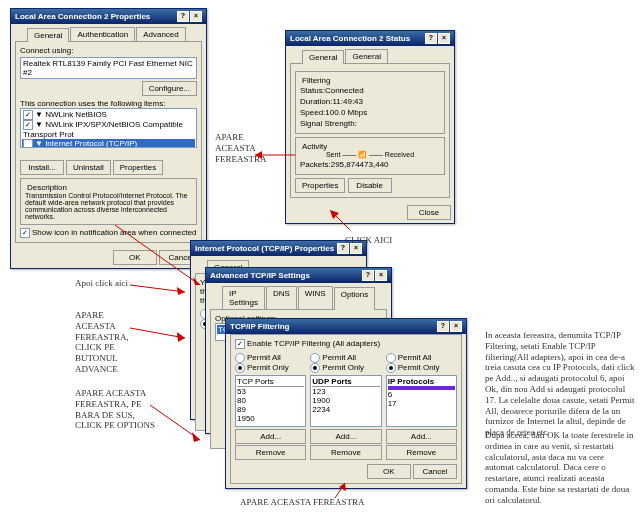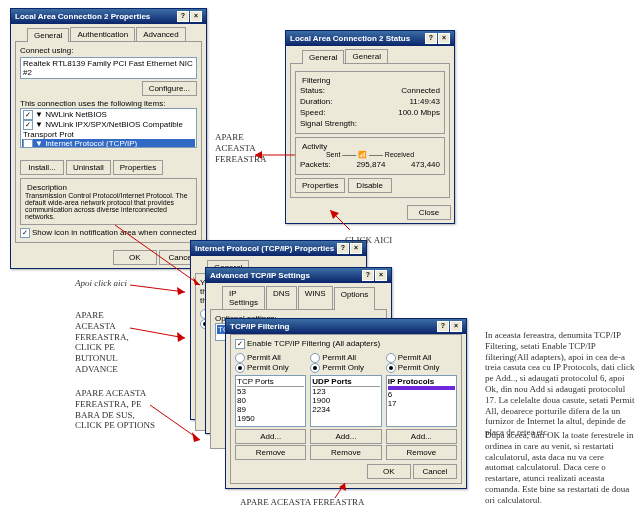--- a/index.html
+++ b/index.html
@@ -15,21 +15,21 @@
 .groupbox .legend{font-size:8px;margin-top:-8px;background:#ece9d8;display:inline-block;padding:0 2px}
 .btn{border:1px solid #999;background:#ece9d8;padding:2px 6px;font-size:8px;display:inline-block;text-align:center;min-width:30px}
 .input{background:#fff;border:1px solid #7f9db9;padding:1px 2px;font-size:8px}
 .listbox{background:#fff;border:1px solid #7f9db9;font-size:8px;padding:1px}
 .listbox .item{padding:0 1px}
 .listbox .sel{background:#316ac5;color:#fff}
 .checkbox{display:inline-block;width:8px;height:8px;border:1px solid #7f9db9;background:#fff;margin-right:2px;vertical-align:middle;font-size:7px;text-align:center;line-height:7px}
 .radio{display:inline-block;width:8px;height:8px;border:1px solid #7f9db9;border-radius:50%;background:#fff;margin-right:2px;vertical-align:middle;position:relative}
 .radio.on::after{content:"";position:absolute;width:4px;height:4px;background:#000;border-radius:50%;top:2px;left:2px}
 .annot{position:absolute;font-family:"Times New Roman",serif;font-size:9px;color:#333;line-height:1.2}
-.row{display:flex;justify-content:space-between;padding:1px 0}
+.row{display:flex;padding:1px 0}
 svg.arrow{position:absolute;overflow:visible}
 </style>
 </head>
 <body>
 
 <div class="win" style="left:10px;top:8px;width:195px">
   <div class="titlebar">
       <span>Local Area Connection 2 Properties</span>
       <span class="btns">
         <span>?</span>
@@ -201,21 +201,21 @@
       </div>
     </div>
     <div style="text-align:right;margin-top:4px"><span class="btn">OK</span> <span class="btn">Cancel</span></div>
   </div>
 </div>
 
 <div class="annot" style="left:215px;top:132px;white-space:pre">APARE
 ACEASTA
 FEREASTRA</div>
 <div class="annot" style="left:345px;top:235px">CLICK AICI</div>
-<div class="annot" style="left:75px;top:278px;font-style:italic">Apoi click aici</div>
+<div class="annot" style="left:75px;top:278px;">Apoi click aici</div>
 <div class="annot" style="left:75px;top:310px;white-space:pre">APARE
 ACEASTA
 FEREASTRA,
 CLICK PE
 BUTONUL
 ADVANCE</div>
 <div class="annot" style="left:75px;top:388px;white-space:pre">APARE ACEASTA
 FEREASTRA, PE
 BARA DE SUS,
 CLICK PE OPTIONS</div>

